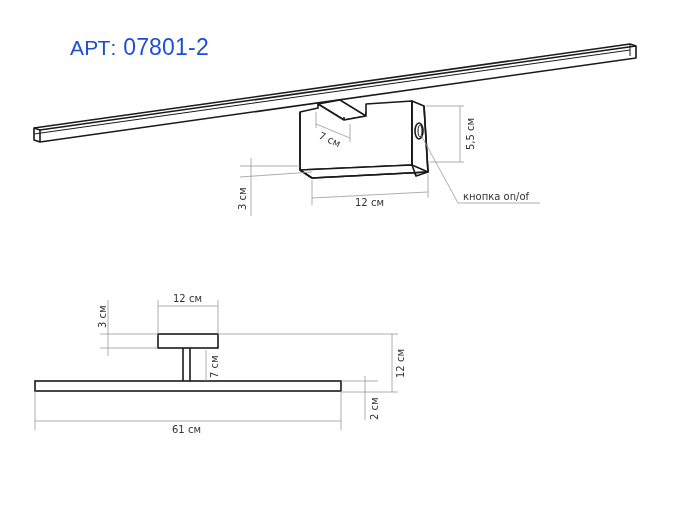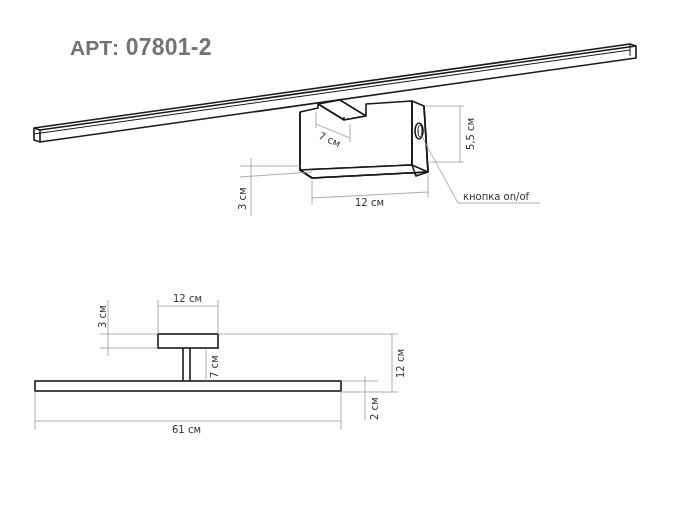--- a/index.html
+++ b/index.html
@@ -1,17 +1,17 @@
 <!DOCTYPE html>
 <html><head>
 <meta charset="utf-8">
 <style>
   html, body { margin: 0; padding: 0; background: #ffffff; }
   body { width: 700px; height: 525px; position: relative; overflow: hidden; font-family: "Liberation Sans", sans-serif; }
-  #title { position: absolute; left: 70px; top: 34px; font-size: 23px; color: #737373; letter-spacing: 0.2px; font-weight: bold; }
+  #title { position: absolute; left: 70px; top: 34px; font-size: 23px; color: #1d4ed8; letter-spacing: 0.2px; }
   #title .prefix { font-size: 21px; }
   svg { position: absolute; left: 0; top: 0; }
   .lbl { font-family: "DejaVu Sans", sans-serif; font-size: 10px; fill: #333; }
 </style>
 </head>
 <body>
 
 <div id="title">
   <span class="prefix">АРТ:</span>
   <span>07801-2</span>

